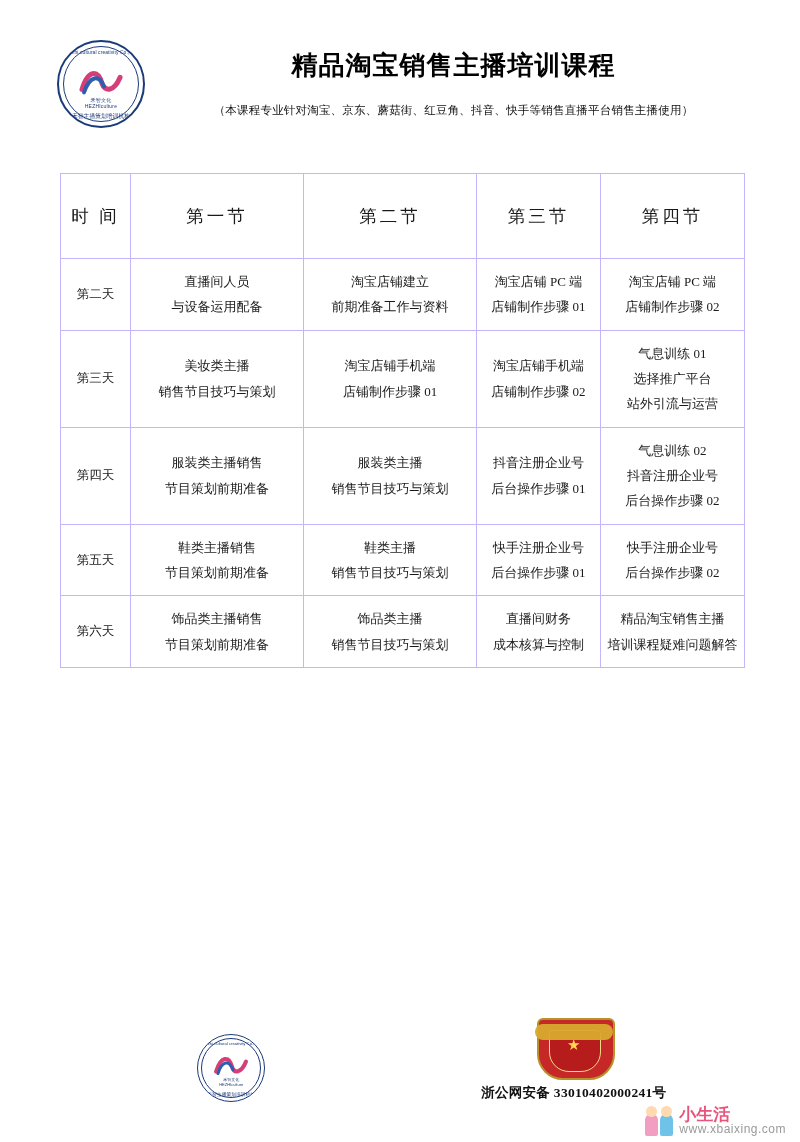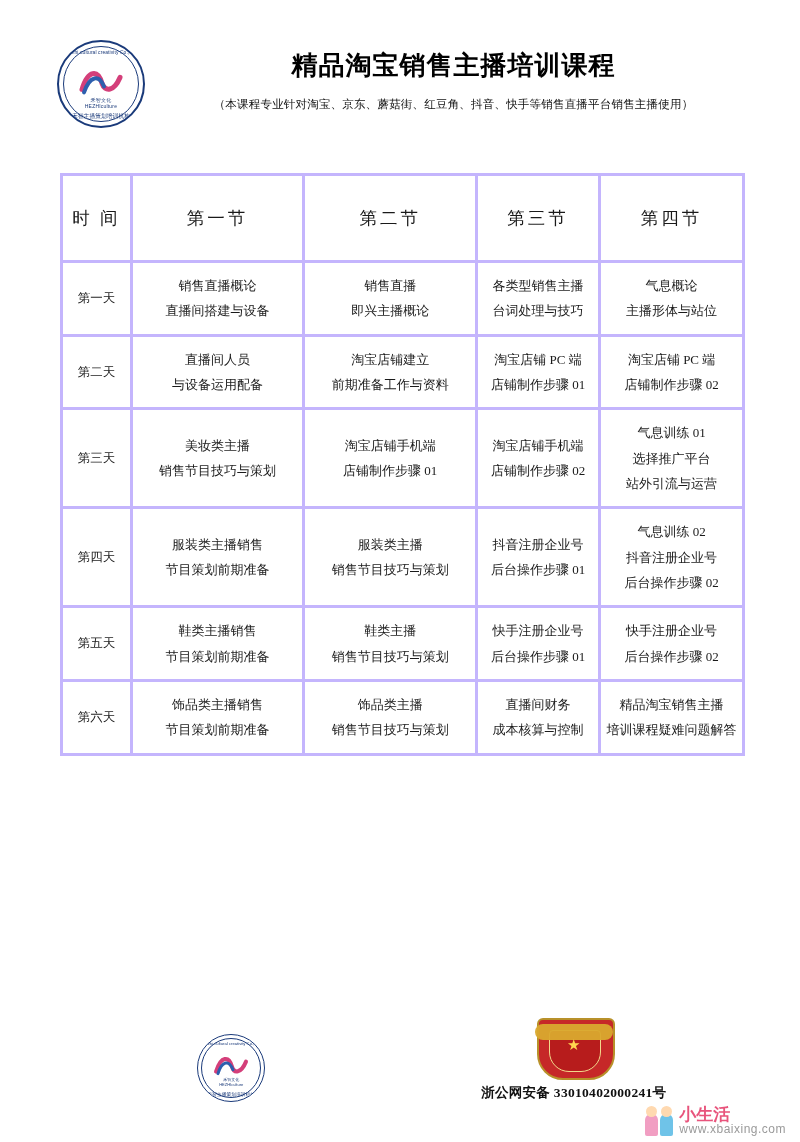--- a/index.html
+++ b/index.html
@@ -82,38 +82,38 @@
   }
   .doc-title {
     font-size: 26px;
     font-weight: bold;
     letter-spacing: 1px;
     color: #000;
     text-align: center;
     font-family: "Liberation Serif", "DejaVu Serif", serif;
   }
   .doc-subtitle {
-    margin-top: 14px;
+    margin-top: 20px;
     font-size: 11.5px;
     color: #111;
     text-align: center;
     letter-spacing: 0.2px;
   }
 
   
   .table-wrap {
     margin: 45px 55px 0 60px;
   }
   table.schedule {
     width: 100%;
     border-collapse: collapse;
     table-layout: fixed;
   }
   table.schedule th, table.schedule td {
-    border: 3px solid #c4b5fd;
+    border: 1px solid #c4b5fd;
     text-align: center;
     vertical-align: middle;
   }
   table.schedule th {
     font-size: 17.5px;
     font-weight: normal;
     height: 82px;
     letter-spacing: 3px;
   }
   table.schedule td.day {
@@ -358,39 +358,20 @@
       <tr>
         <th>时 间</th>
         <th>第一节</th>
         <th>第二节</th>
         <th>第三节</th>
         <th>第四节</th>
       </tr>
     </thead>
     <tbody id="table-body">
         <tr>
-          <td class="day">第一天</td>
-          <td class="cell">
-            <span class="cell-line">销售直播概论</span>
-            <span class="cell-line">直播间搭建与设备</span>
-          </td>
-          <td class="cell">
-            <span class="cell-line">销售直播</span>
-            <span class="cell-line">即兴主播概论</span>
-          </td>
-          <td class="cell">
-            <span class="cell-line">各类型销售主播</span>
-            <span class="cell-line">台词处理与技巧</span>
-          </td>
-          <td class="cell">
-            <span class="cell-line">气息概论</span>
-            <span class="cell-line">主播形体与站位</span>
-          </td>
-        </tr>
-        <tr>
           <td class="day">第二天</td>
           <td class="cell">
             <span class="cell-line">直播间人员</span>
             <span class="cell-line">与设备运用配备</span>
           </td>
           <td class="cell">
             <span class="cell-line">淘宝店铺建立</span>
             <span class="cell-line">前期准备工作与资料</span>
           </td>
           <td class="cell">

